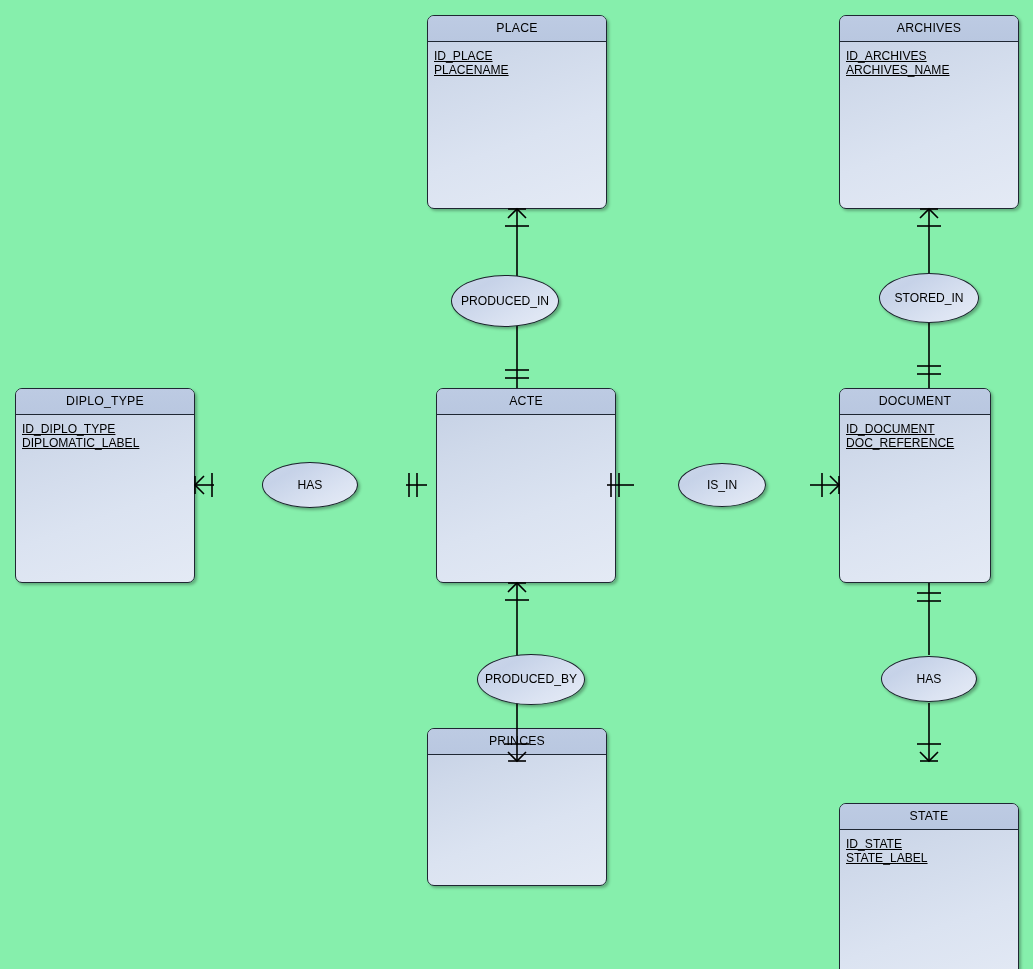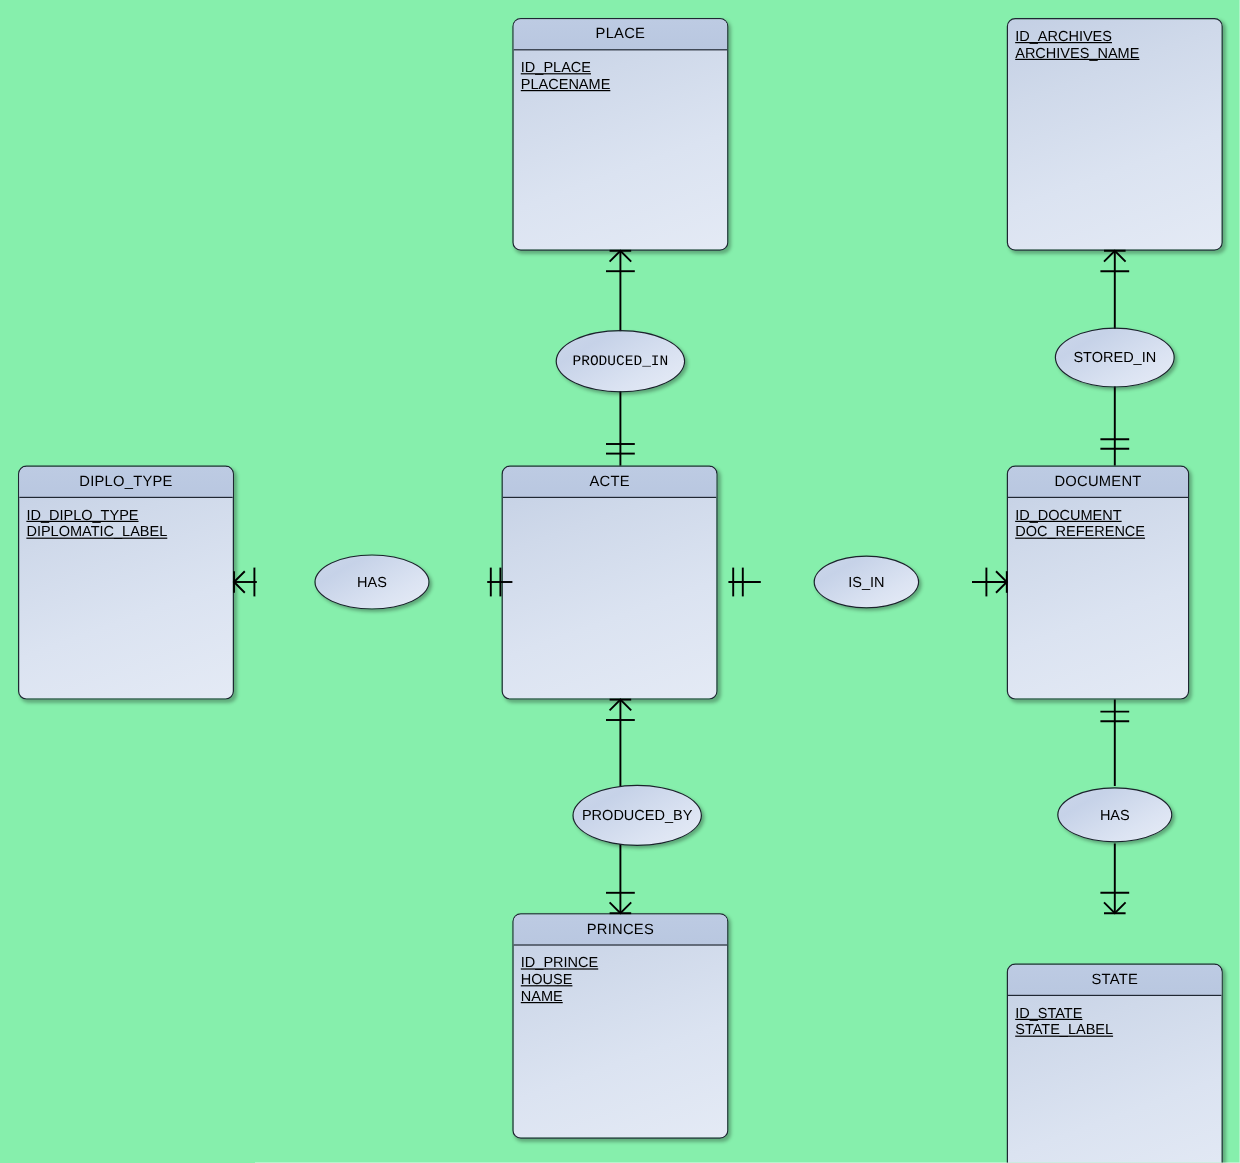--- a/index.html
+++ b/index.html
@@ -169,61 +169,57 @@
 
   <div id="entity-host">
       <div class="entity" style="left: 427px; top: 15px; width: 180px; height: 194px;">
         <div class="entity-title">PLACE</div>
         <div class="entity-attrs">
           <div class="attr">ID_PLACE</div>
           <div class="attr">PLACENAME</div>
         </div>
       </div>
       <div class="entity" style="left: 839px; top: 15px; width: 180px; height: 194px;">
+        <div class="entity-title">ARCHIVES</div>
         <div class="entity-attrs">
           <div class="attr">ID_ARCHIVES</div>
           <div class="attr">ARCHIVES_NAME</div>
         </div>
       </div>
       <div class="entity" style="left: 15px; top: 388px; width: 180px; height: 195px;">
         <div class="entity-title">DIPLO_TYPE</div>
         <div class="entity-attrs">
           <div class="attr">ID_DIPLO_TYPE</div>
           <div class="attr">DIPLOMATIC_LABEL</div>
         </div>
       </div>
-      <div class="entity" style="left: 418px; top: 388px; width: 180px; height: 195px;">
+      <div class="entity" style="left: 436px; top: 388px; width: 180px; height: 195px;">
         <div class="entity-title">ACTE</div>
       </div>
       <div class="entity" style="left: 839px; top: 388px; width: 152px; height: 195px;">
         <div class="entity-title">DOCUMENT</div>
         <div class="entity-attrs">
           <div class="attr">ID_DOCUMENT</div>
           <div class="attr">DOC_REFERENCE</div>
         </div>
       </div>
-      <div class="entity" style="left: 427px; top: 761px; width: 180px; height: 188px;">
+      <div class="entity" style="left: 427px; top: 728px; width: 180px; height: 158px;">
         <div class="entity-title">PRINCES</div>
-        <div class="entity-attrs">
-          <div class="attr">ID_PRINCE</div>
-          <div class="attr">HOUSE</div>
-          <div class="attr">NAME</div>
-        </div>
       </div>
       <div class="entity" style="left: 839px; top: 761px; width: 180px; height: 194px; margin-top: 42px;">
         <div class="entity-title">STATE</div>
         <div class="entity-attrs">
           <div class="attr">ID_STATE</div>
           <div class="attr">STATE_LABEL</div>
         </div>
       </div>
     </div>
 
   <div id="rel-host">
-      <div class="rel" style="left: 463px; top: 275px; width: 108px; height: 52px; font-family: Liberation Mono, monospace;">PRODUCED_IN</div>
+      <div class="rel" style="left: 451px; top: 275px; width: 108px; height: 52px;">PRODUCED_IN</div>
       <div class="rel" style="left: 879px; top: 273px; width: 100px; height: 50px;">STORED_IN</div>
       <div class="rel" style="left: 262px; top: 462px; width: 96px; height: 46px;">HAS</div>
       <div class="rel" style="left: 678px; top: 463px; width: 88px; height: 44px;">IS_IN</div>
       <div class="rel" style="left: 477px; top: 653.5px; width: 108px; height: 51px;">PRODUCED_BY</div>
       <div class="rel" style="left: 881px; top: 656px; width: 96px; height: 46px;">HAS</div>
     </div>
 
 </div>
 
 </body></html>

